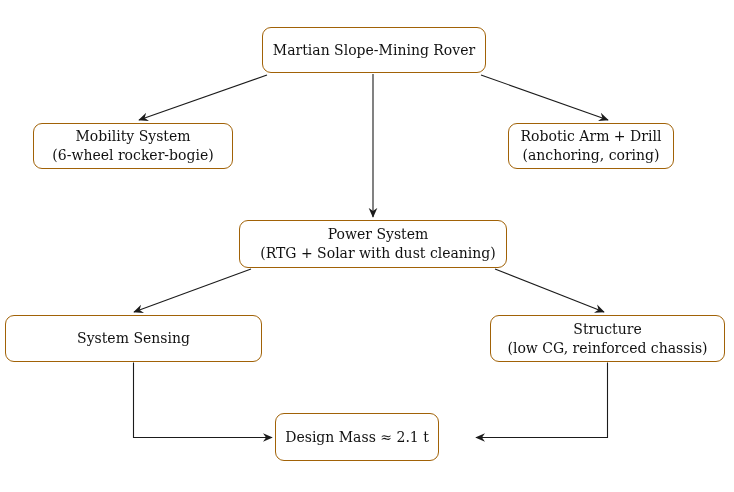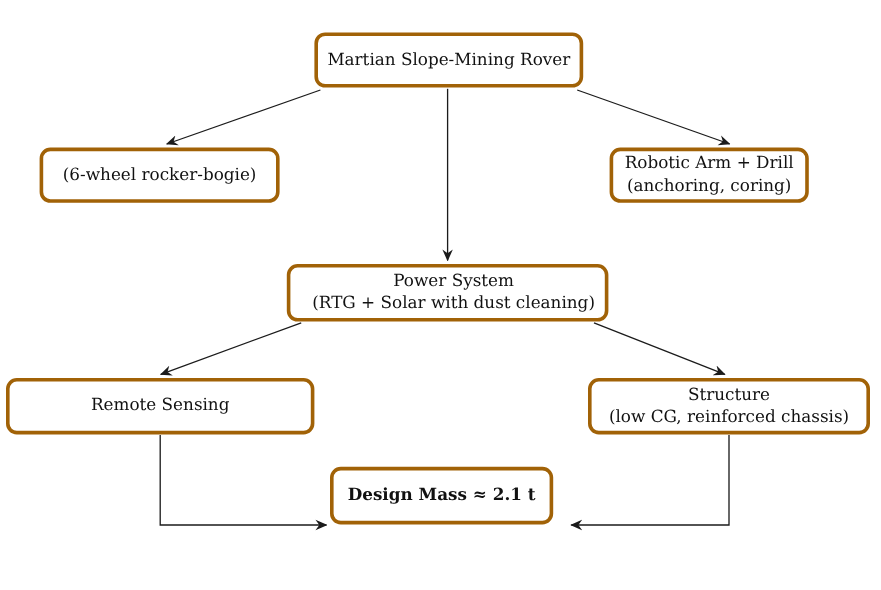--- a/index.html
+++ b/index.html
@@ -19,39 +19,39 @@
   .edges {
     position: absolute;
     left: 0;
     top: 0;
     width: 734px;
     height: 492px;
   }
   .node {
     position: absolute;
     box-sizing: border-box;
-    border: 3px solid #a16207;
+    border: 1px solid #a16207;
     border-radius: 9px;
     background: #ffffff;
     display: flex;
     flex-direction: column;
     align-items: center;
     justify-content: center;
     text-align: center;
     font-size: 14px;
     line-height: 19px;
     padding: 2px 6px;
   }
   #node-root      { left: 262px; top:  27px; width: 224px; height: 46px; }
   #node-mobility  { left:  33px; top: 123px; width: 200px; height: 46px; }
   #node-arm       { left: 508px; top: 123px; width: 166px; height: 46px; }
   #node-power     { left: 239px; top: 220px; width: 268px; height: 48px; padding-left: 16px; }
   #node-sensing   { left:   5px; top: 315px; width: 257px; height: 47px; }
   #node-structure { left: 490px; top: 315px; width: 235px; height: 47px; text-align: right; }
-  #node-mass      { left: 275px; top: 389px; width: 186px; height: 48px; font-weight: bold; }
+  #node-mass      { left: 275px; top: 413px; width: 164px; height: 48px; }
   .edge-line {
     stroke: #1b1b1b;
     stroke-width: 1.1;
     fill: none;
   }
 </style>
 </head>
 <body>
 
 <div class="canvas">
@@ -70,35 +70,36 @@
     <line class="edge-line" x1="495" y1="269" x2="604" y2="312" marker-end="url(#arrowhead)"></line>
     <path class="edge-line" d="M133.5,362.5 L133.5,437.5 L272,437.5" marker-end="url(#arrowhead)"></path>
     <path class="edge-line" d="M607.5,362.5 L607.5,437.5 L476,437.5" marker-end="url(#arrowhead)"></path>
   </svg>
 
   <div class="node" id="node-root">
     <span>Martian Slope-Mining Rover</span>
   </div>
 
   <div class="node" id="node-mobility">
+    <span>Mobility System</span>
     <span>(6-wheel rocker-bogie)</span>
   </div>
 
   <div class="node" id="node-arm">
     <span>Robotic Arm + Drill</span>
     <span>(anchoring, coring)</span>
   </div>
 
   <div class="node" id="node-power">
     <span>Power System</span>
     <span>(RTG + Solar with dust cleaning)</span>
   </div>
 
   <div class="node" id="node-sensing">
-    <span>Remote Sensing</span>
+    <span>System Sensing</span>
   </div>
 
   <div class="node" id="node-structure">
     <span>Structure</span>
     <span>(low CG, reinforced chassis)</span>
   </div>
 
   <div class="node" id="node-mass">
     <span>Design Mass ≈ 2.1 t</span>
   </div>

